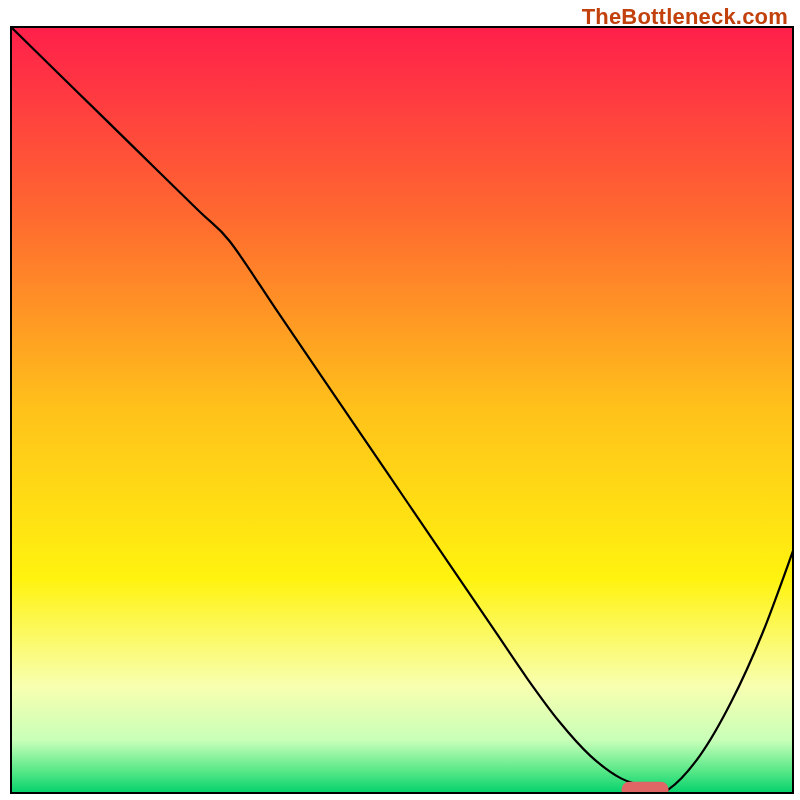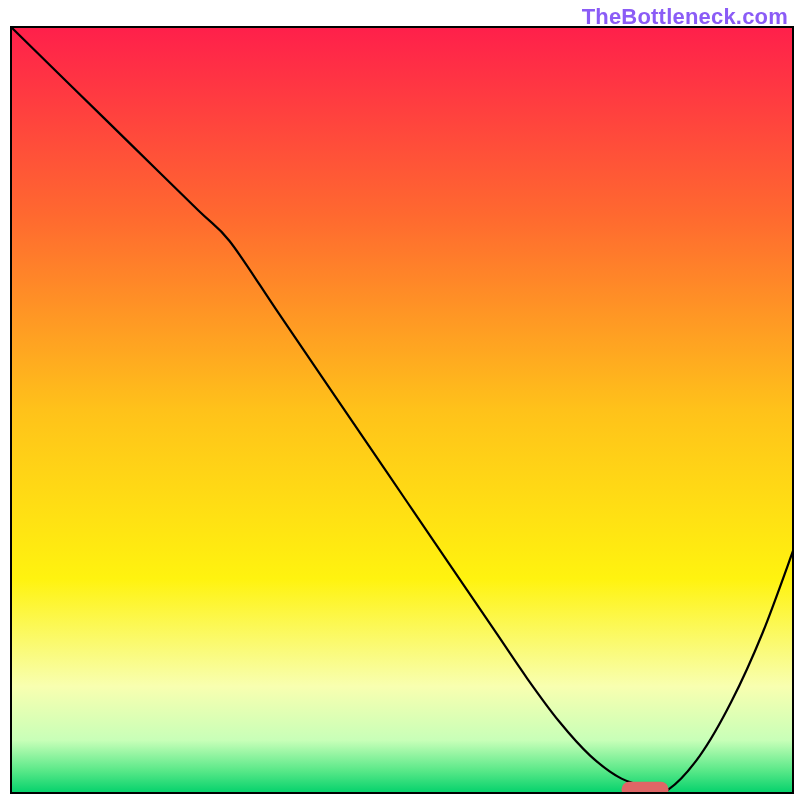--- a/index.html
+++ b/index.html
@@ -9,21 +9,21 @@
     width: 800px;
     height: 800px;
   }
   .watermark {
     position: absolute;
     top: 4px;
     right: 12px;
     font-family: Arial, Helvetica, sans-serif;
     font-size: 22px;
     font-weight: 600;
-    color: #8b5cf6;
+    color: #c2410c;
     letter-spacing: 0.2px;
     z-index: 10;
   }
   .plot-wrap {
     position: absolute;
     left: 10px;
     top: 26px;
     width: 784px;
     height: 768px;
   }

